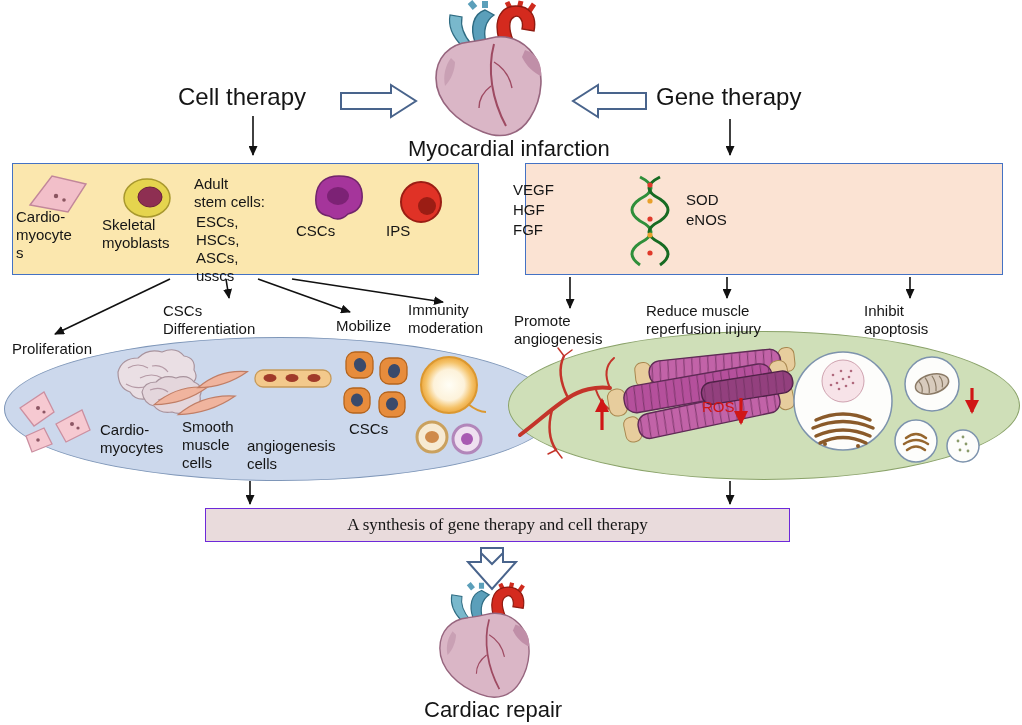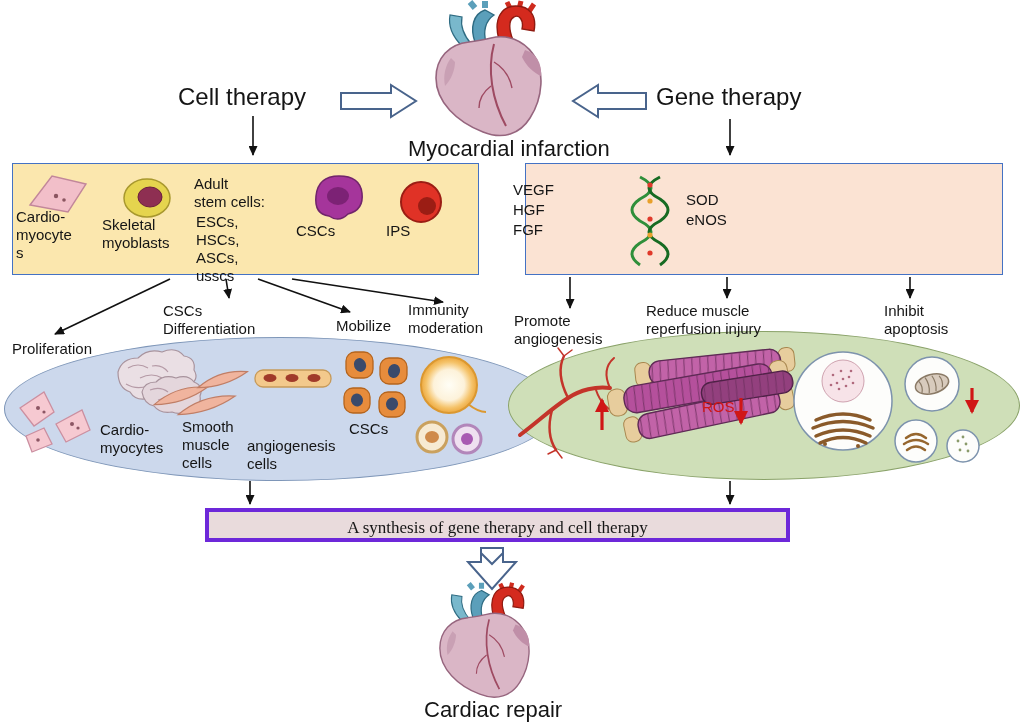--- a/index.html
+++ b/index.html
@@ -15,21 +15,21 @@
   .ctr{text-align:left}
   .b{font-weight:normal}
   .red{color:#d01616;font-weight:normal;font-size:15px}
   .panel{position:absolute;border:1.6px solid #4472c4}
   #cellBox{left:12px;top:163px;width:467px;height:112px;background:#fbe7ae}
   #geneBox{left:525px;top:163px;width:478px;height:112px;background:#fbe3d3}
   .ellipse{position:absolute;border-radius:50%}
   #cellEllipse{left:4px;top:337px;width:553px;height:144px;background:#ccd8ec;border:1.3px solid #7e96b8}
   #geneEllipse{left:508px;top:331px;width:512px;height:149px;background:#cfdfb8;border:1.3px solid #8aa269}
   #synthesisBox{position:absolute;left:205px;top:508px;width:585px;height:34px;background:#e9dbdc;
-                border:4px solid #6d28d9;font-family:"Liberation Serif",serif;font-size:17px;
+                border:1px solid #6d28d9;font-family:"Liberation Serif",serif;font-size:17px;
                 text-align:center;line-height:32px}
 </style>
 </head>
 <body>
 
 <div id="canvas">
 
   <div class="ellipse" id="cellEllipse"></div>
   <div class="ellipse" id="geneEllipse"></div>
   <div class="panel" id="cellBox"></div>
@@ -295,21 +295,21 @@
   <div class="lbl t15 ctr" style="left:12px;top:340px;width:104px">Proliferation</div>
   <div class="lbl t15 ctr" style="left:163px;top:302px;width:128px">CSCs
 Differentiation</div>
   <div class="lbl t15 ctr" style="left:336px;top:317px;width:80px">Mobilize</div>
   <div class="lbl t15 ctr" style="left:514px;top:312px;width:122px">Promote
 angiogenesis</div>
   <div class="lbl t15 ctr" style="left:408px;top:301px;width:102px">Immunity
 moderation</div>
   <div class="lbl t15 ctr" style="left:646px;top:302px;width:152px">Reduce muscle
 reperfusion injury</div>
-  <div class="lbl t15 ctr" style="left:884px;top:302px;width:100px">Inhibit
+  <div class="lbl t15 ctr" style="left:864px;top:302px;width:100px">Inhibit
 apoptosis</div>
 
   <div class="lbl t15 ctr" style="left:100px;top:421px;width:80px">Cardio-
 myocytes</div>
   <div class="lbl t15 ctr" style="left:182px;top:418px;width:72px">Smooth
 muscle
 cells</div>
   <div class="lbl t15 ctr" style="left:247px;top:437px;width:92px">angiogenesis
 cells</div>
   <div class="lbl t15 ctr" style="left:349px;top:420px;width:58px">CSCs</div>

